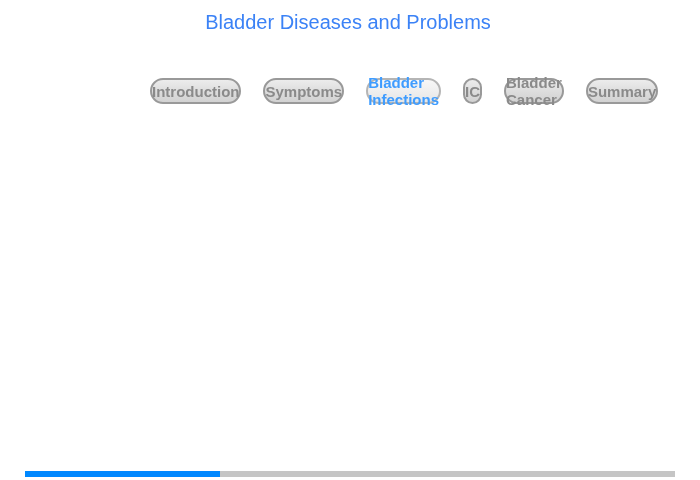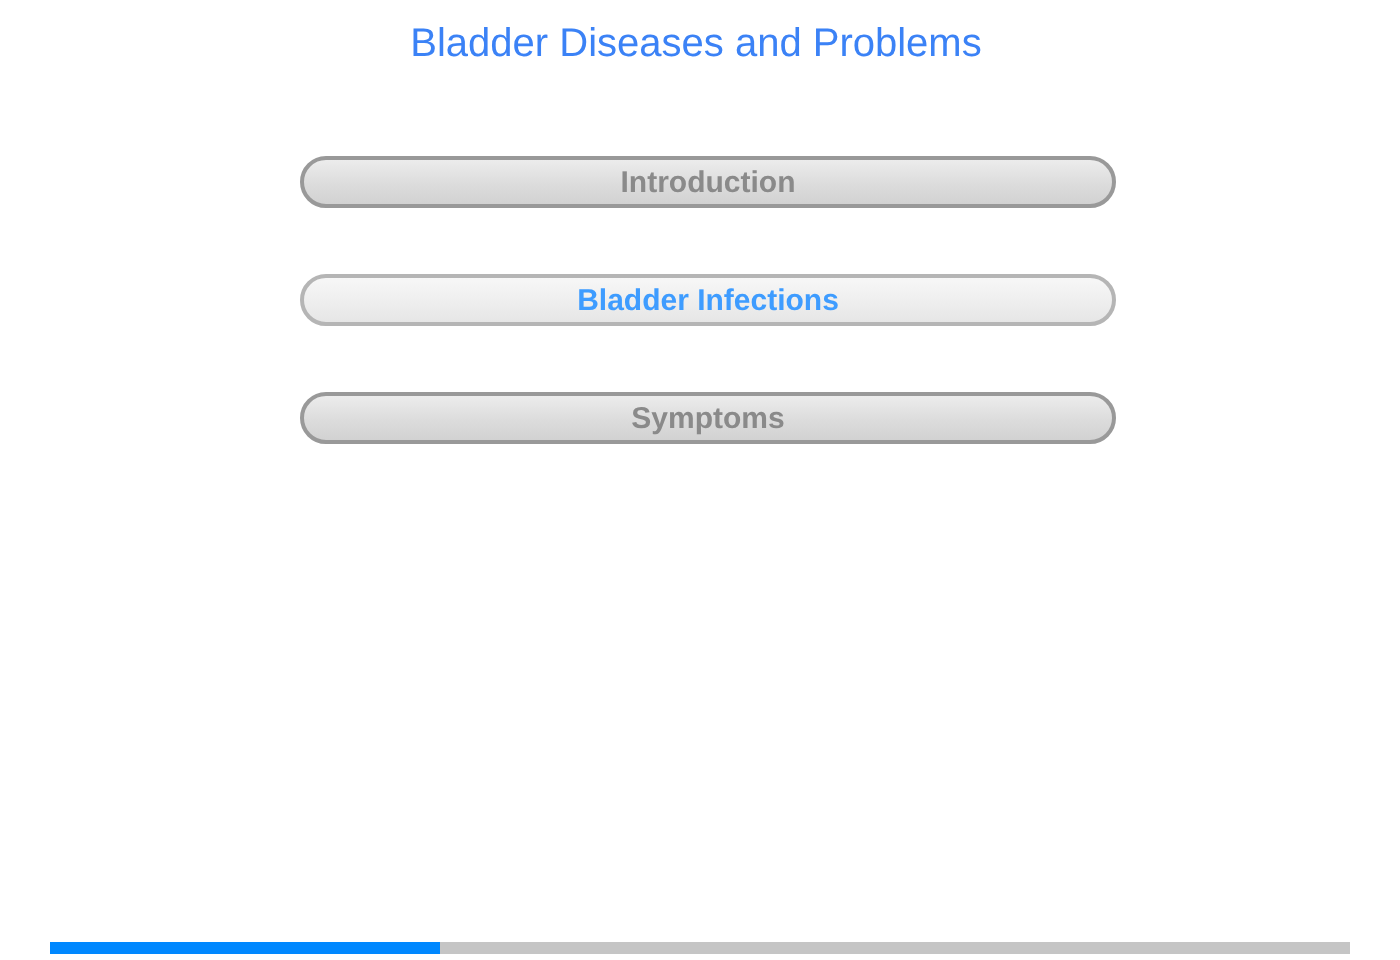--- a/index.html
+++ b/index.html
@@ -23,22 +23,22 @@
     font-size: 20px;
     font-weight: normal;
     color: #3b82f6;
   }
   .menu {
     position: absolute;
     top: 78px;
     left: 150px;
     width: 408px;
     display: flex;
-    flex-direction: column;
-    gap: 33px;
+    flex-direction: row;
+    gap: 22px;
   }
   .menu-btn {
     box-sizing: border-box;
     height: 26px;
     border: 2px solid #999999;
     border-radius: 13px;
     background: linear-gradient(to bottom, #ececec 0%, #dcdcdc 55%, #d2d2d2 100%);
     color: #8a8a8a;
     font-size: 15px;
     font-weight: bold;
@@ -67,19 +67,22 @@
     background: #0088ff;
   }
 </style>
 </head>
 <body>
 
 <div class="page-title">Bladder Diseases and Problems</div>
 
 <div class="menu">
   <div class="menu-btn">Introduction</div>
+  <div class="menu-btn">Symptoms</div>
   <div class="menu-btn selected">Bladder Infections</div>
-  <div class="menu-btn">Symptoms</div>
+  <div class="menu-btn">IC</div>
+  <div class="menu-btn">Bladder Cancer</div>
+  <div class="menu-btn">Summary</div>
 </div>
 
 <div class="progress-track">
   <div class="progress-fill" style="width: 30%; background: rgb(0, 136, 255);"></div>
 </div>
 
 </body></html>

